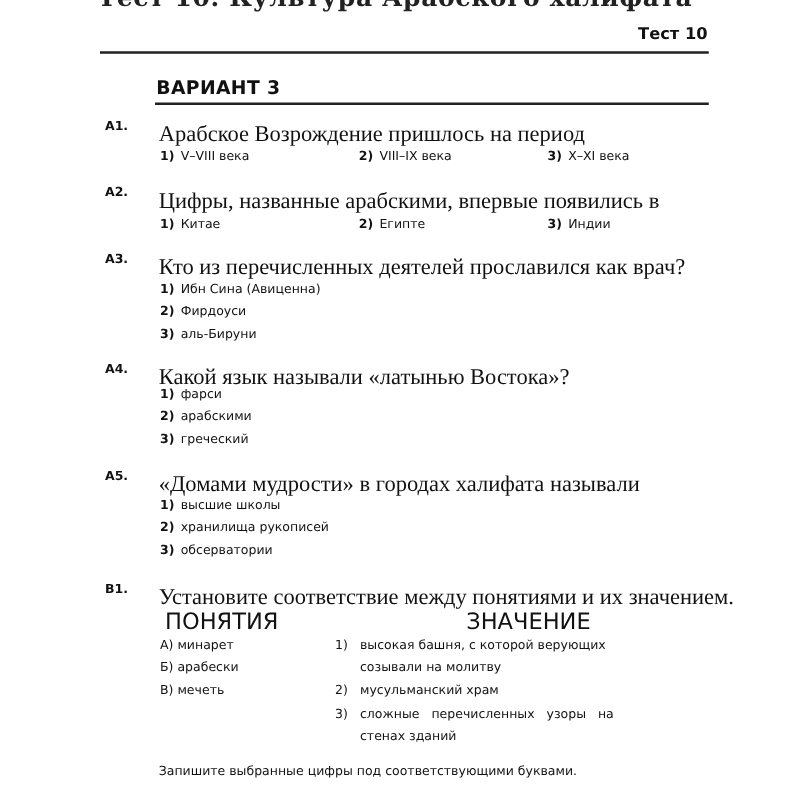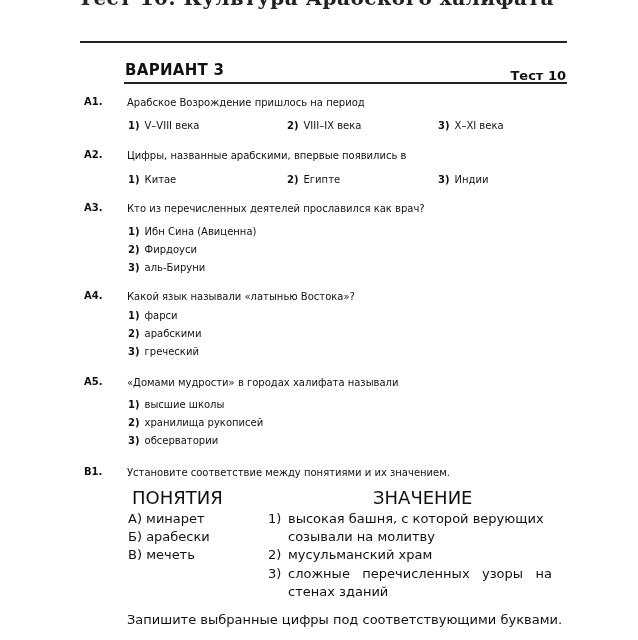--- a/index.html
+++ b/index.html
@@ -1,31 +1,31 @@
 <!DOCTYPE html>
 <html><head>
 <meta charset="utf-8">
 <style>
   html, body { margin: 0; padding: 0; background: #ffffff; }
   body { width: 638px; height: 640px; position: relative; overflow: hidden;
          font-family: "DejaVu Sans", sans-serif; color: #111; }
   .abs { position: absolute; white-space: nowrap; }
   .cropped-heading { left: 78px; top: -14px; font-family: "DejaVu Serif", serif;
          font-weight: bold; font-size: 20px; color: #222; letter-spacing: 0.5px; }
-  .test-label { right: 72px; top: 20px; font-size: 13px; font-weight: 600; margin-top: 48px; }
+  .test-label { right: 72px; top: 20px; font-size: 13px; font-weight: 600; }
   .rule { position: absolute; background: #222; height: 1.5px; }
   .rule-top { left: 80px; top: 41px; width: 487px; }
   .rule-variant { left: 124px; top: 82px; width: 443px; height: 2px; }
   .variant { left: 125px; top: 61px; font-size: 15px; font-weight: 900; letter-spacing: 0.3px; }
   .qnum { font-size: 10px; font-weight: 900; left: 84px; }
-  .qtext { font-size: 10px; left: 127px; }
+  .qtext { font-size: 18px; left: 127px; font-family: Liberation Serif, serif; }
   .opt { font-size: 10px; }
   .opt b { font-weight: 900; margin-right: 5px; }
   .colhead { font-size: 18px; }
-  .match { font-size: 13px; text-align: right; }
+  .match { font-size: 10px; text-align: right; }
 </style>
 </head>
 <body>
 
 <div class="abs cropped-heading">Тест 10. Культура Арабского халифата</div>
 
 <div class="abs test-label">Тест 10</div>
 <div class="rule rule-top"></div>
 
 <div class="abs variant">ВАРИАНТ 3</div>

